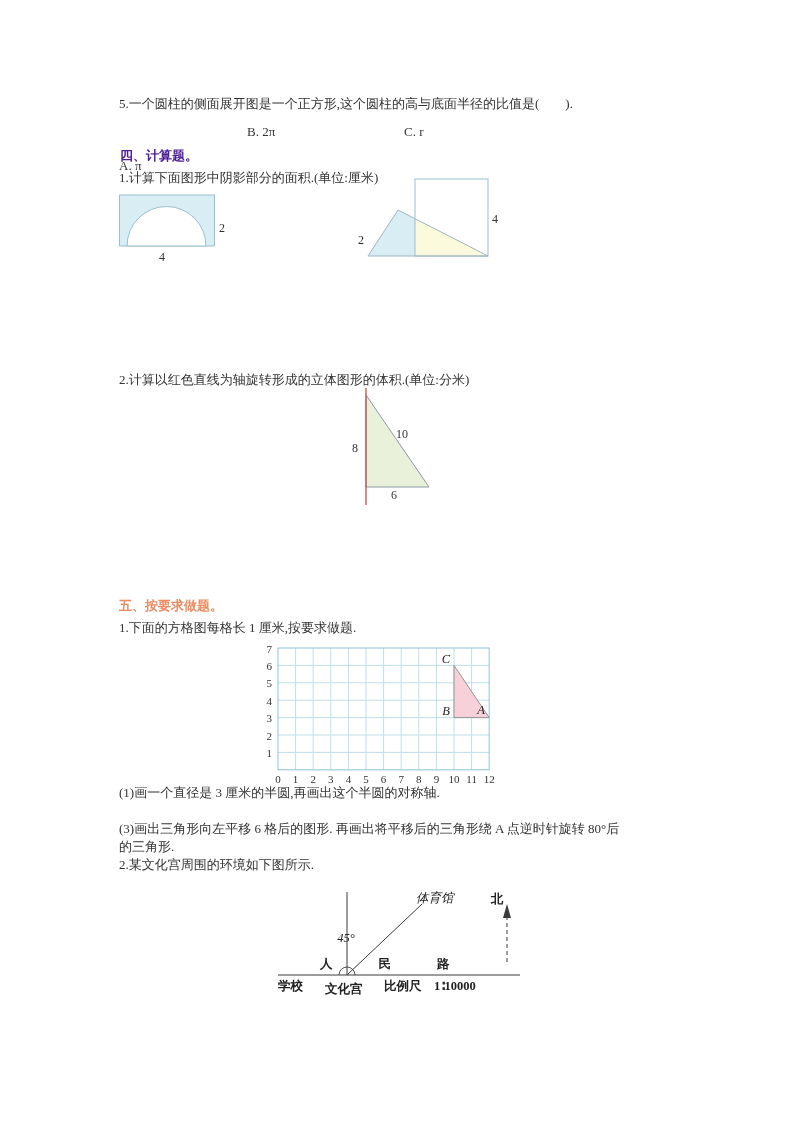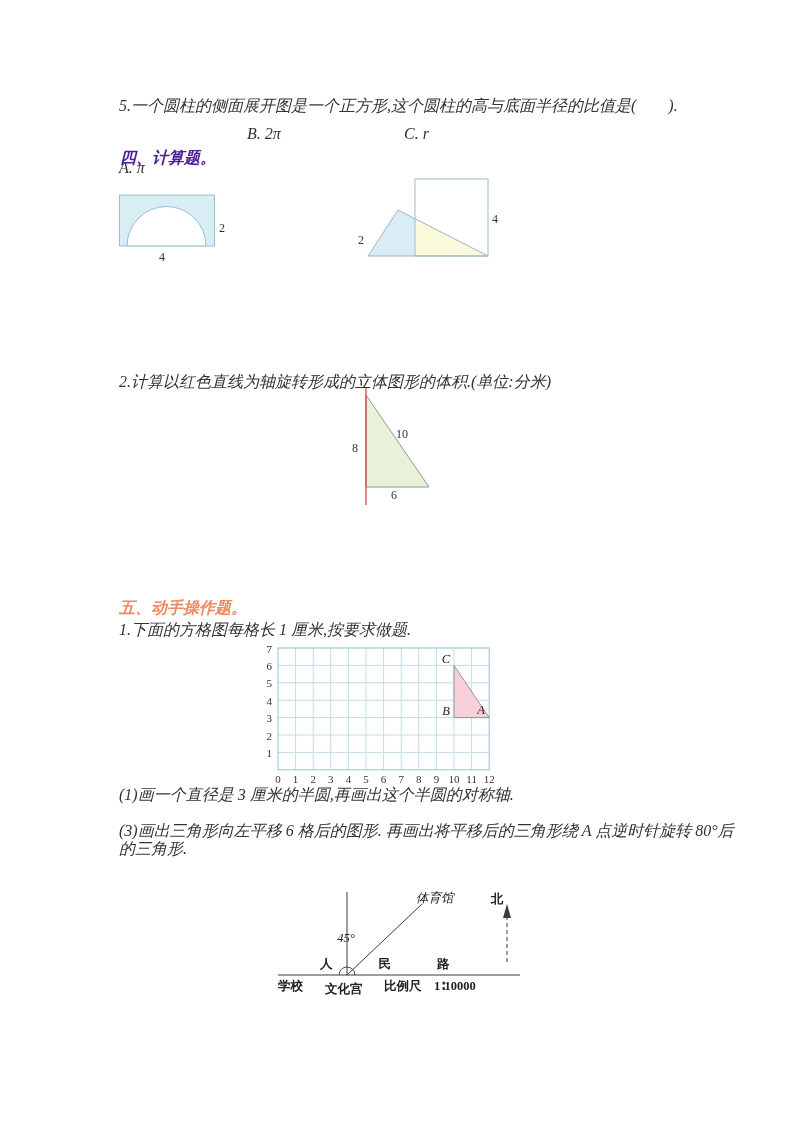--- a/index.html
+++ b/index.html
@@ -10,25 +10,24 @@
     color: #333;
   }
   .page {
     position: relative;
     width: 793px; height: 1122px;
     background: #ffffff;
     overflow: hidden;
   }
   .t {
     position: absolute;
-    font-size: 16px;
+    font-size: 13px;
     line-height: 1.35;
     white-space: pre;
     color: #333;
-    font-style: italic;
   }
   .sec-heading { font-weight: bold; }
   .fig { position: absolute; overflow: visible; }
   .fl { font-size: 12px; fill: #333; font-family: "Liberation Serif", "DejaVu Serif", serif; }
   .gn { font-size: 11px; fill: #333; font-family: "Liberation Serif", "DejaVu Serif", serif; }
   .vx { font-size: 12.5px; font-style: italic; fill: #222; font-family: "Liberation Serif", "DejaVu Serif", serif; }
   .mt { font-size: 12.5px; fill: #222; font-family: "Liberation Serif", "DejaVu Serif", serif; }
   .mtb { font-weight: bold; }
   .mti { font-style: italic; }
 </style>
@@ -36,20 +35,21 @@
 <body>
 
 <div class="page">
 
   <div class="t" style="left:119px; top:95px;">5.一个圆柱的侧面展开图是一个正方形,这个圆柱的高与底面半径的比值是(　　).</div>
   <div class="t" style="left:119px; top:123px;margin-top:34px;">A. π</div>
   <div class="t" style="left:247px; top:123px;">B. 2π</div>
   <div class="t" style="left:404px; top:123px;">C. r</div>
 
   <div class="t sec-heading" style="left: 120px; top: 147px; color: #4c1d95;">四、计算题。</div>
+  <div class="t" style="left:119px; top:169px;">1.计算下面图形中阴影部分的面积.(单位:厘米)</div>
 
   <svg class="fig" style="left:118px; top:188px;" width="124" height="86">
     <rect x="1.5" y="7" width="95" height="51" stroke="#9bbfce" fill="#d9edf5"></rect>
     <path d="M 9 58 A 39.5 39.5 0 0 1 88 58 Z" fill="#ffffff" stroke="#9bbfce"></path>
     <text class="fl" x="101" y="44">2</text>
     <text class="fl" x="41" y="73">4</text>
   </svg>
 
   <svg class="fig" style="left:356px; top:174px;" width="158" height="100">
     <polygon points="12,82 42,36 59,45 59,82" stroke="none" fill="#d9edf5"></polygon>
@@ -63,21 +63,21 @@
   <div class="t" style="left:119px; top:371px;">2.计算以红色直线为轴旋转形成的立体图形的体积.(单位:分米)</div>
 
   <svg class="fig" style="left:338px; top:386px;" width="134" height="126">
     <polygon points="28,9 28,101 91,101" stroke="#8a9aa2" fill="#e9f1da"></polygon>
     <line x1="28" y1="2" x2="28" y2="119" stroke="#cf4a4a" stroke-width="1.3"></line>
     <text class="fl" x="14" y="66">8</text>
     <text class="fl" x="58" y="52">10</text>
     <text class="fl" x="53" y="113">6</text>
   </svg>
 
-  <div class="t sec-heading" style="left: 119px; top: 597px; color: rgb(238, 138, 96);">五、动手操作题。</div>
+  <div class="t sec-heading" style="left: 119px; top: 597px; color: rgb(238, 138, 96);">五、按要求做题。</div>
   <div class="t" style="left:119px; top:619px;">1.下面的方格图每格长 1 厘米,按要求做题.</div>
 
   <svg class="fig" style="left:256px; top:640px;" width="262" height="152">
     <path fill="none" stroke="#bedfe9" stroke-width="1" d="M39.6 8V129.8 M57.2 8V129.8 M74.8 8V129.8 M92.4 8V129.8 M110 8V129.8 M127.6 8V129.8 M145.2 8V129.8 M162.8 8V129.8 M180.4 8V129.8 M198 8V129.8 M215.6 8V129.8 M22 25.4H233.2 M22 42.8H233.2 M22 60.2H233.2 M22 77.6H233.2 M22 95H233.2 M22 112.4H233.2"></path>
     <rect x="22" y="8" width="211.2" height="121.8" fill="none" stroke="#8fc3d6"></rect>
     <polygon points="198,25.4 198,77.6 233.2,77.6" stroke="#8a8a8a" stroke-width="0.9" fill="#f8d0d9"></polygon>
 
     <text class="gn" text-anchor="end" x="16" y="12.5">7</text>
     <text class="gn" text-anchor="end" x="16" y="29.9">6</text>
     <text class="gn" text-anchor="end" x="16" y="47.3">5</text>
@@ -101,20 +101,21 @@
     <text class="gn" text-anchor="middle" x="233.2" y="143">12</text>
 
     <text class="vx" text-anchor="end" x="194" y="23">C</text>
     <text class="vx" text-anchor="end" x="194" y="75">B</text>
     <text class="vx" text-anchor="end" x="229" y="74">A</text>
   </svg>
 
   <div class="t" style="left:119px; top:784px;">(1)画一个直径是 3 厘米的半圆,再画出这个半圆的对称轴.</div>
   <div class="t" style="left:119px; top:820px;">(3)画出三角形向左平移 6 格后的图形. 再画出将平移后的三角形绕 A 点逆时针旋转 80°后</div>
   <div class="t" style="left:119px; top:838px;">的三角形.</div>
+  <div class="t" style="left:119px; top:856px;">2.某文化宫周围的环境如下图所示.</div>
 
   <svg class="fig" style="left:268px; top:876px;" width="272" height="125">
     <line x1="10" y1="99" x2="252" y2="99" stroke="#3a3a3a" stroke-width="1"></line>
     <line x1="79" y1="16" x2="79" y2="99" stroke="#3a3a3a" stroke-width="1"></line>
     <line x1="79" y1="99" x2="154" y2="28" stroke="#3a3a3a" stroke-width="1"></line>
     <path d="M 71 99 A 8 8 0 0 1 87 99" fill="none" stroke="#3a3a3a" stroke-width="0.9"></path>
     <text class="mt mti" text-anchor="middle" x="78" y="66">45°</text>
     <text class="mt mti" x="148" y="26">体育馆</text>
 
     <text class="mt mtb" text-anchor="middle" x="229" y="27">北</text>

